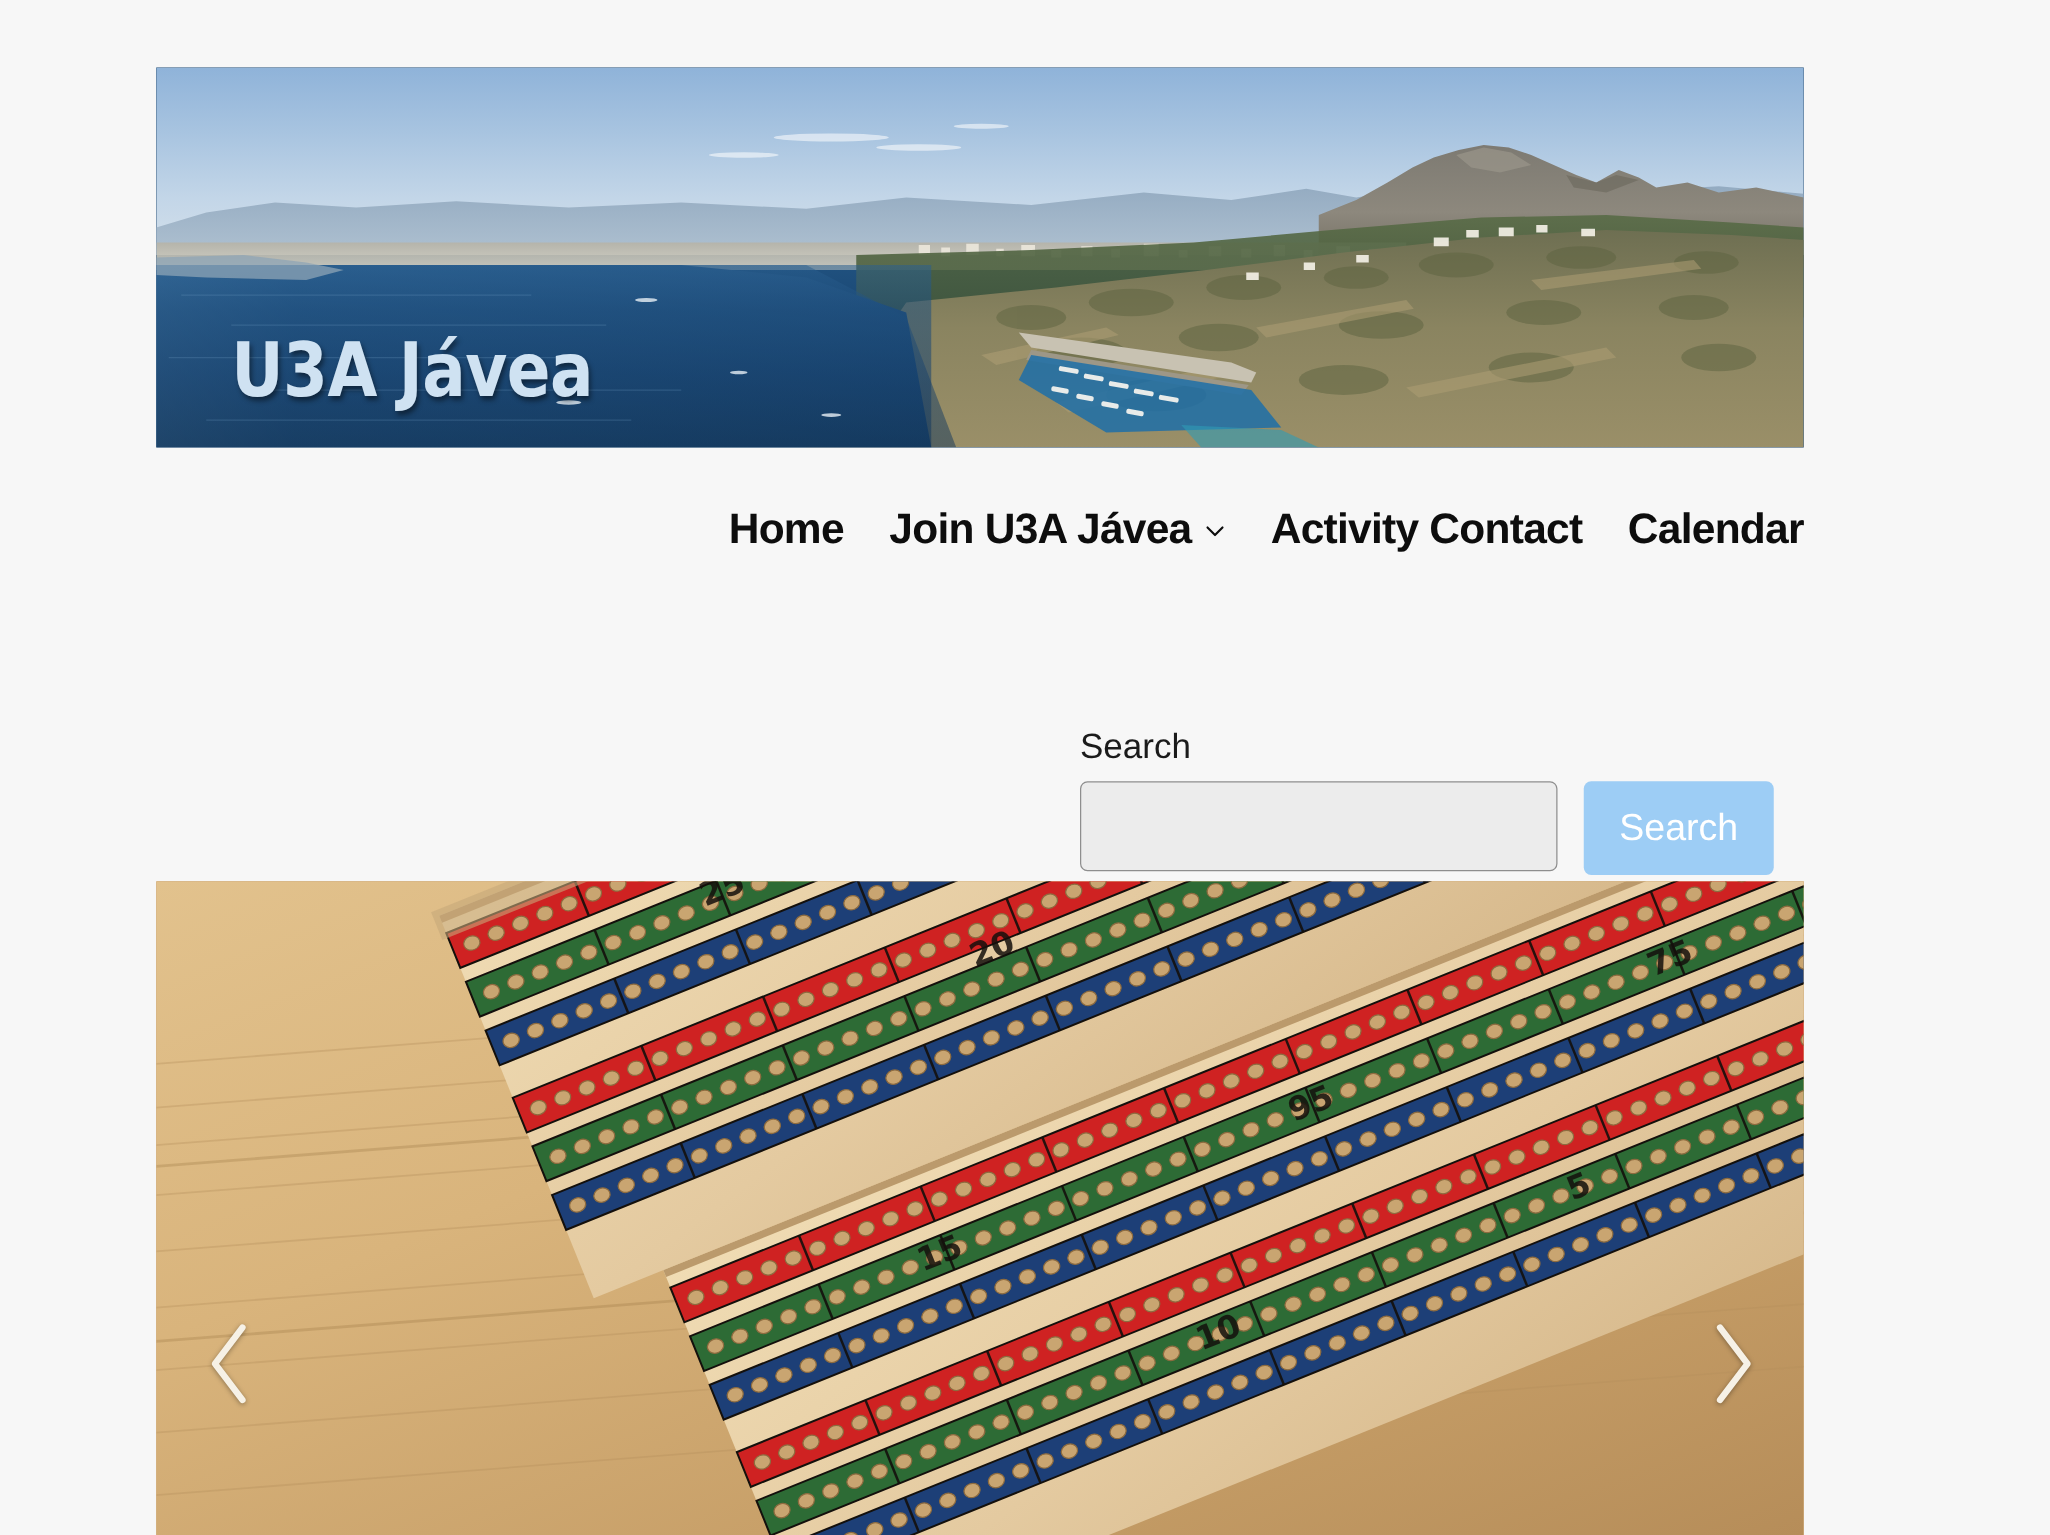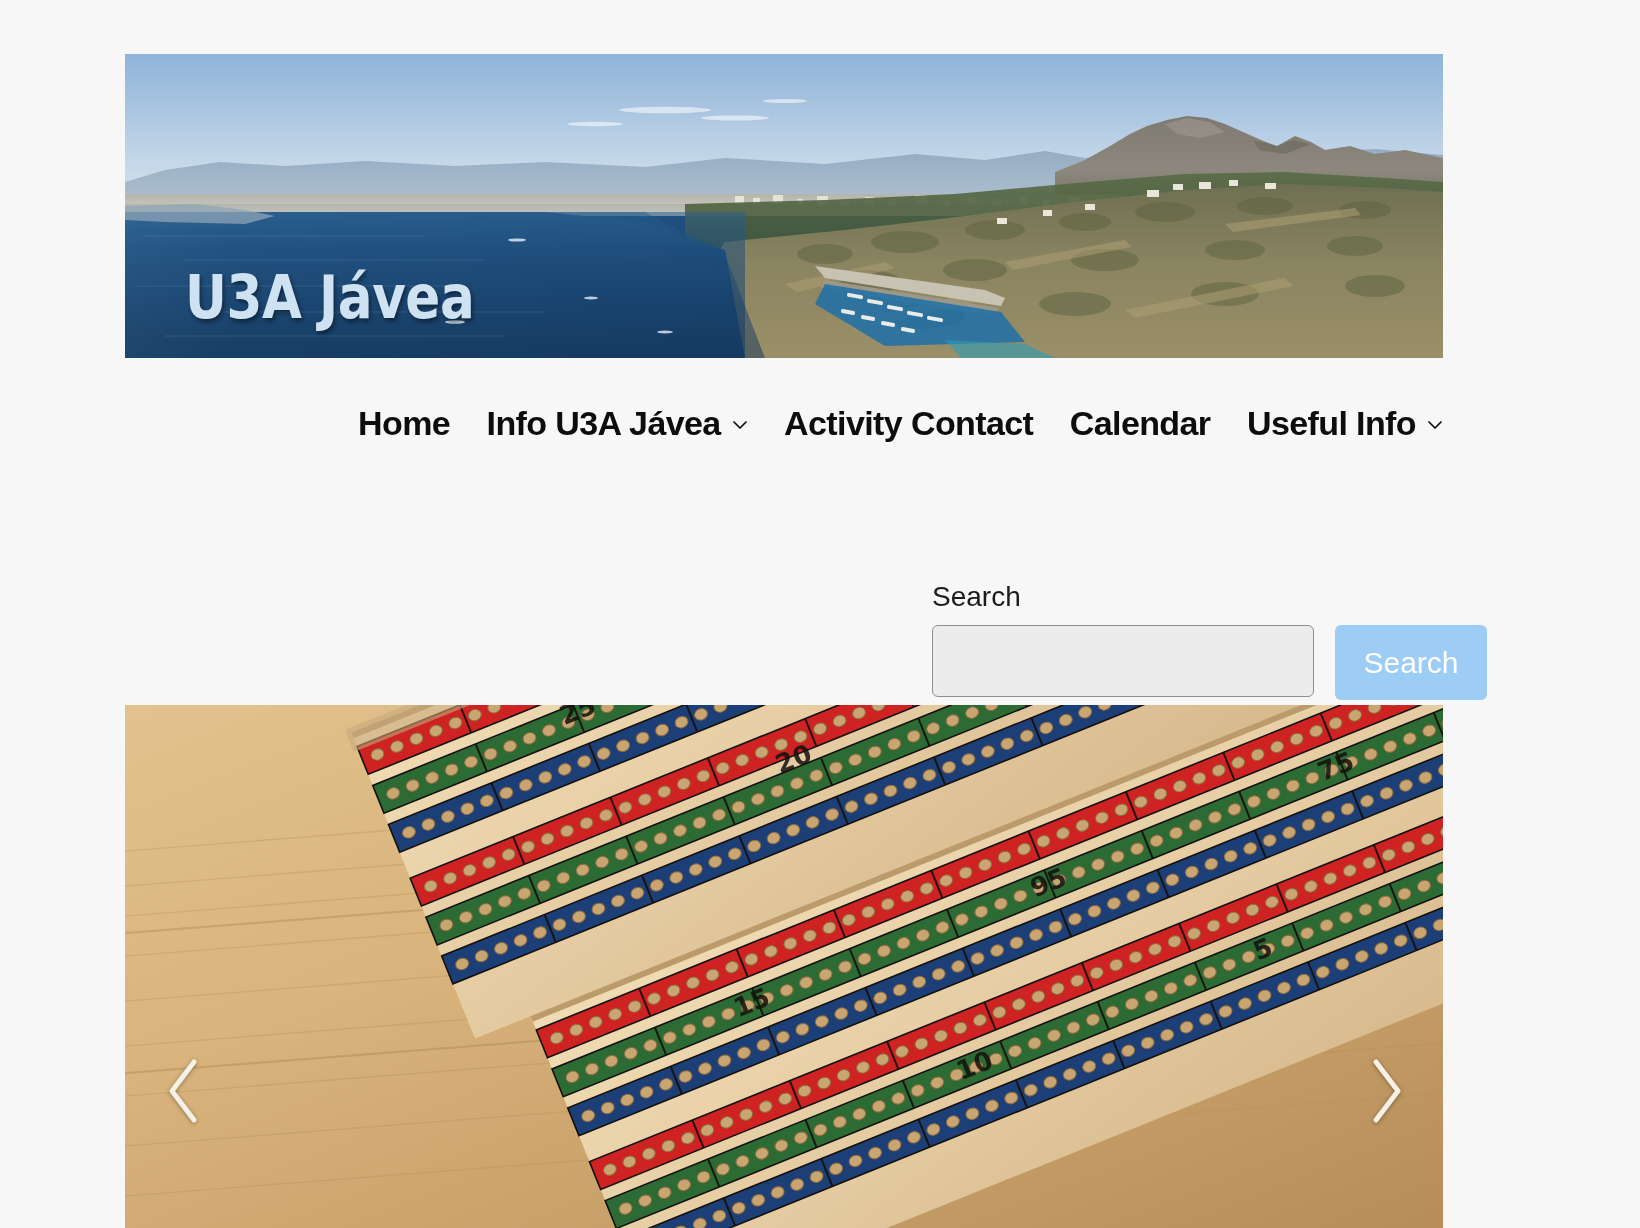--- a/index.html
+++ b/index.html
@@ -85,21 +85,21 @@
     width: 16px;
     height: 16px;
     margin-left: 11px;
     margin-top: 4px;
   }
   .chev svg { display: block; }
 
   
   .search-area {
     position: absolute;
-    left: 932px;
+    left: 864px;
     top: 582px;
     width: 555px;
   }
   .search-label {
     font-size: 28px;
     color: #1b1b1b;
     display: block;
     margin-bottom: 12px;
     line-height: 1.1;
   }
@@ -340,40 +340,32 @@
     <div class="banner-title">U3A Jávea</div>
   </div>
 
   <nav class="nav">
 
     <div class="nav-row">
       <a class="nav-item">
         <span>Home</span>
       </a>
       <a class="nav-item">
-        <span>Info U3A Jávea</span>
+        <span>Join U3A Jávea</span>
         <span class="chev">
           <svg width="16" height="16" viewBox="0 0 16 16">
               <path d="M2 5 L8 11 L14 5" fill="none" stroke="#0d0d0d" stroke-width="1.7" stroke-linecap="round" stroke-linejoin="round"></path>
             </svg>
         </span>
       </a>
       <a class="nav-item">
         <span>Activity Contact</span>
       </a>
       <a class="nav-item">
         <span>Calendar</span>
-      </a>
-      <a class="nav-item">
-        <span>Useful Info</span>
-        <span class="chev">
-          <svg width="16" height="16" viewBox="0 0 16 16">
-              <path d="M2 5 L8 11 L14 5" fill="none" stroke="#0d0d0d" stroke-width="1.7" stroke-linecap="round" stroke-linejoin="round"></path>
-            </svg>
-        </span>
       </a>
     </div>
 
 
   </nav>
 
   <div class="search-area">
     <label class="search-label">Search</label>
     <div class="search-row">
       <input class="search-input" type="text" placeholder="" value="" style="">

